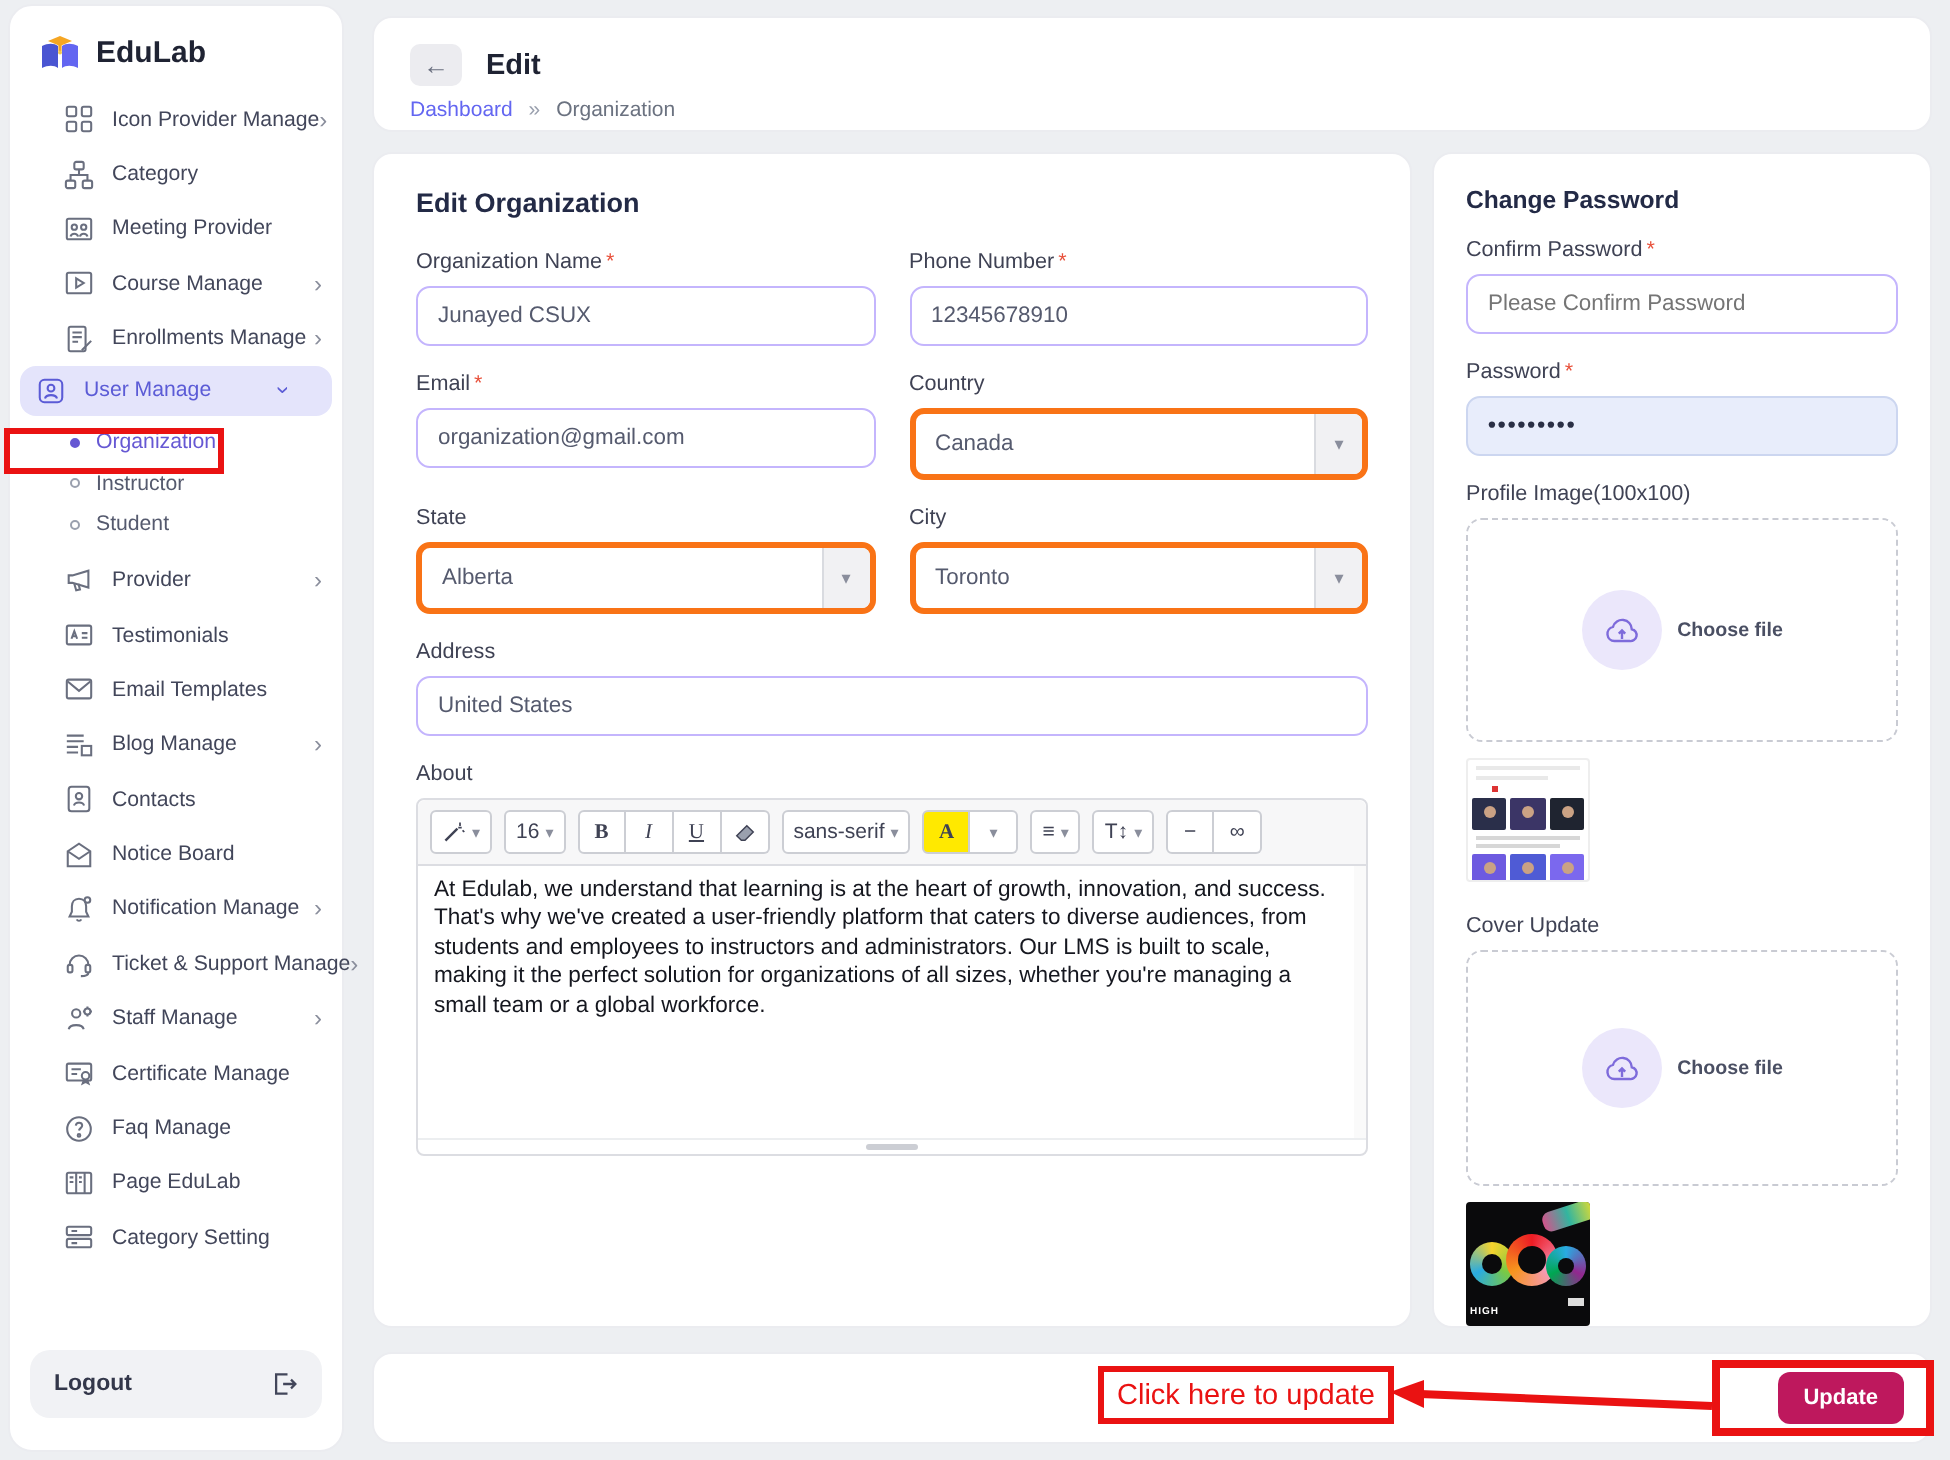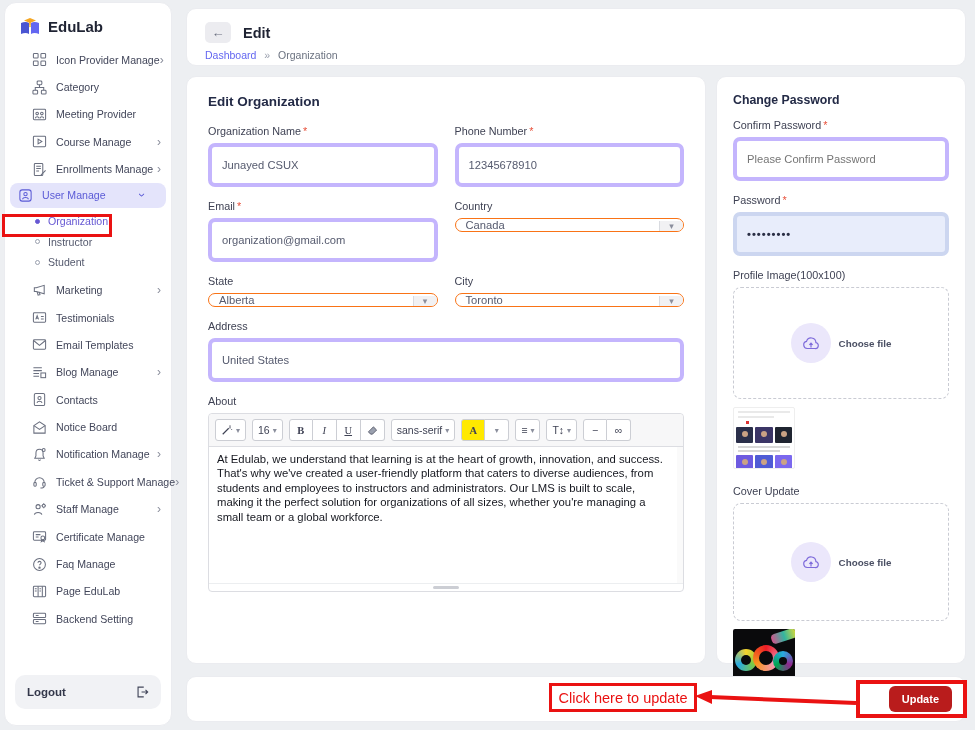--- a/index.html
+++ b/index.html
@@ -43,25 +43,25 @@
   .crumb .sep { color:#9aa0ae; margin:0 5px; }
   .crumb .cur { color:#6b7280; }
 
   
   #form-card { left:186px; top:76px; width:520px; height:588px; border-radius:10px; padding:17px 21px; }
   .form-title { font-size:13.5px; font-weight:bold; color:#232a46; margin-bottom:16px; }
   .grid2 { display:flex; gap:17px; }
   .col { flex:1; }
   .f-label { font-size:10.8px; color:#3f4254; margin-bottom:6px; }
   .req { color:#e8503a; margin-left:2px; }
-  .f-input { width:100%; height:44px; border:4px solid #c4b5fd; border-radius:7px; padding:0 10px;
+  .f-input { width:100%; height:30px; border:1px solid #c4b5fd; border-radius:7px; padding:0 10px;
              font-size:11.2px; color:#555a6e; font-family:"Liberation Sans",sans-serif; background:#fff; outline:none; }
   .row { margin-bottom:13px; }
-  .selbox { display:flex; height:14px; border:1px solid #f97316; border-radius:7px; overflow:hidden;
-            background:#fff; cursor:pointer;align-items:flex-end; }
+  .selbox { display:flex; height:36px; border:3px solid #f97316; border-radius:7px; overflow:hidden;
+            background:#fff; cursor:pointer; }
   .selbox .val { flex:1; display:flex; align-items:center; padding-left:10px; font-size:11.2px; color:#555a6e; }
   .selbox .caret { width:24px; background:#f1f1f3; border-left:1px solid #d9dbe0; display:flex;
                    align-items:center; justify-content:center; font-size:9px; color:#8a8e9c; }
 
   
   .editor { border:1px solid #dcdde2; border-radius:4px; }
   .toolbar { background:#f7f7f8; border-bottom:1px solid #dcdde2; padding:5px 6px; display:flex; gap:6px;
              align-items:center; border-radius:4px 4px 0 0; }
   .tgroup { display:flex; }
   .tbtn { min-width:24px; height:22px; background:#fff; border:1px solid #ccced4; display:flex; gap:3px;
@@ -107,21 +107,21 @@
   .ring::after { content:""; position:absolute; inset:6px; border-radius:50%; background:#0a0a0c; }
   .ct .splash { position:absolute; width:26px; height:10px; right:-2px; top:2px;
                 background:linear-gradient(90deg,#e85c9a,#37c8b0,#f1f13a); transform:rotate(-18deg);
                 border-radius:4px; opacity:.9; }
   .ct .hi { position:absolute; left:2px; bottom:4px; font-size:5px; font-weight:bold; color:#fff; letter-spacing:.5px; }
   .ct .wm { position:absolute; right:3px; bottom:10px; width:8px; height:4px; background:#ddd; }
 
   
   #footer { left:186px; top:676px; width:780px; height:46px; border-radius:10px; display:flex;
             align-items:center; justify-content:flex-end; padding-right:13px; }
-  .update-btn { background:#b91c1c; color:#fff; font-size:11px; font-weight:bold; border:none;
+  .update-btn { background:#be185d; color:#fff; font-size:11px; font-weight:bold; border:none;
                 border-radius:6px; padding:7px 13px; cursor:pointer; font-family:"Liberation Sans",sans-serif; }
 
   
   .annot { position:absolute; border:3px solid #ea1212; z-index:50; pointer-events:none; }
   #annot-org { left:2px; top:214px; width:110px; height:23px; }
   #annot-btn { left:856px; top:680px; width:111px; height:38px; border-width:4px; }
   #annot-text { left:549px; top:683px; width:148px; height:29px; display:flex; align-items:center;
                 justify-content:center; background:#fff; }
   #annot-text span { color:#ea1212; font-size:14.5px; white-space:nowrap; }
   #annot-arrow { position:absolute; left:694px; top:688px; z-index:49; pointer-events:none; }
@@ -296,21 +296,21 @@
       </div>
       <div class="ssi">
         <span class="dot"></span>
         <span class="t">Student</span>
       </div>
     </div>
     <div class="si">
       <svg class="ic">
           <use href="#sym-megaphone"></use>
         </svg>
-      <span class="lbl">Marketing</span>
+      <span class="lbl">Provider</span>
       <span class="chev">›</span>
     </div>
     <div class="si">
       <svg class="ic">
           <use href="#sym-testimonial"></use>
         </svg>
       <span class="lbl">Testimonials</span>
     </div>
     <div class="si">
       <svg class="ic">
@@ -373,21 +373,21 @@
     <div class="si">
       <svg class="ic">
           <use href="#sym-pages"></use>
         </svg>
       <span class="lbl">Page EduLab</span>
     </div>
     <div class="si">
       <svg class="ic">
           <use href="#sym-backend"></use>
         </svg>
-      <span class="lbl">Backend Setting</span>
+      <span class="lbl">Category Setting</span>
     </div>
   </div>
 
   <div class="logout">
     <span class="t">Logout</span>
     <svg viewBox="0 0 16 16">
       <path d="M10 2.5H3.5v11H10M7.5 8h7M12 5.5L14.5 8 12 10.5" fill="none"></path>
     </svg>
   </div>
 </div>

